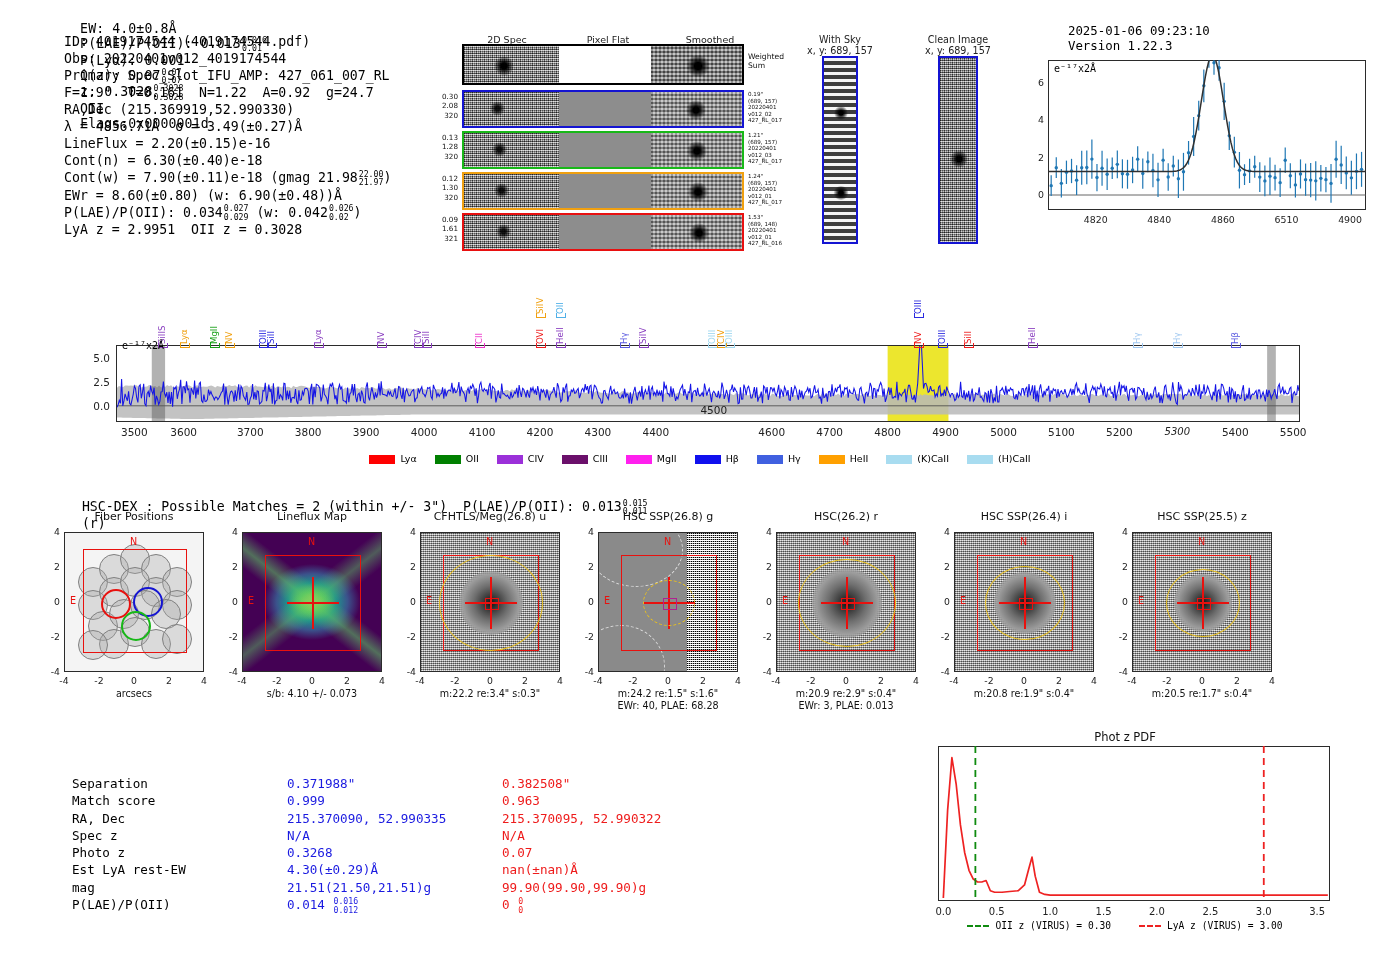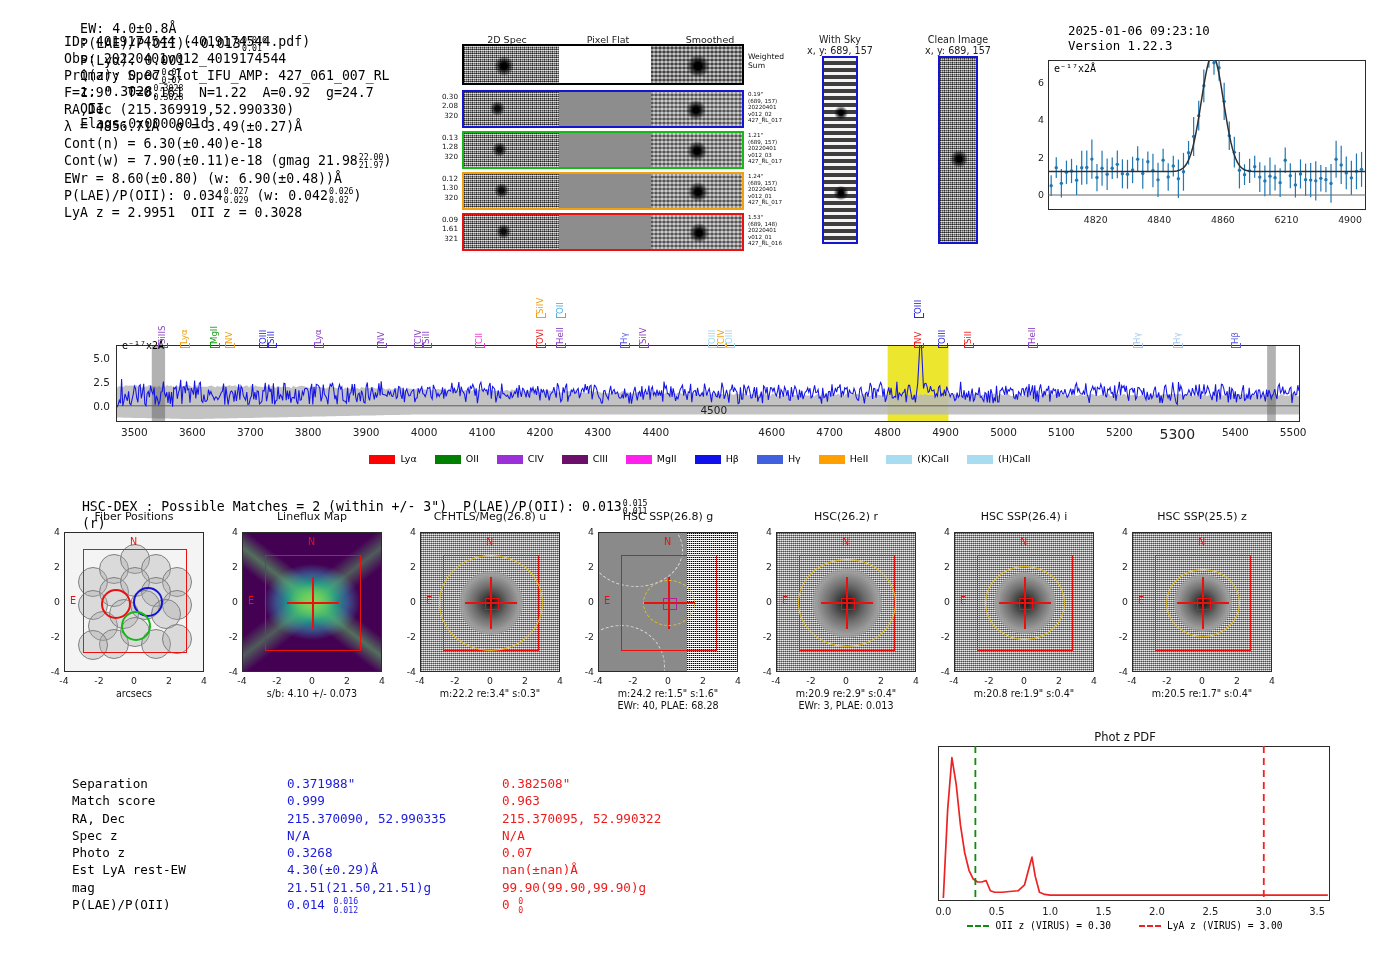--- a/index.html
+++ b/index.html
@@ -95,20 +95,21 @@
   <span>Version 1.22.3</span>
 </div>
 
 <div class="abs mono" id="info">
   <div>ID: 4019174544 (4019174544.pdf)</div>
   <div>Obs: 20220401v012_4019174544</div>
   <div>Primary Spec_Slot_IFU_AMP: 427_061_007_RL</div>
   <div>F=1.9"  T=0.161  N=1.22  A=0.92  g=24.7</div>
   <div>RA,Dec (215.369919,52.990330)</div>
   <div>λ = 4856.71Å  σ = 3.49(±0.27)Å</div>
+  <div>LineFlux = 2.20(±0.15)e-16</div>
   <div>Cont(n) = 6.30(±0.40)e-18</div>
   <div><span>Cont(w) = 7.90(±0.11)e-18 (gmag 21.98</span><span class="frac"><span>22.00</span><br><span>21.97</span></span><span>)</span></div>
   <div>EWr = 8.60(±0.80) (w: 6.90(±0.48))Å</div>
   <div><span>P(LAE)/P(OII): 0.034</span><span class="frac"><span>0.027</span><br><span>0.029</span></span> <span>(w: 0.042</span><span class="frac"><span>0.026</span><br><span>0.02</span></span><span>)</span></div>
   <div>LyA z = 2.9951  OII z = 0.3028</div>
 </div>
 
 <div class="abs" id="spec2d" style="left:0;top:0;">
   <div class="abs panel-title" style="left:462px;top:34px;width:90px;">2D Spec</div>
   <div class="abs panel-title" style="left:563px;top:34px;width:90px;">Pixel Flat</div>
@@ -324,21 +325,21 @@
       <circle cx="308.46" cy="111.32675165177147" r="1.7" fill="#1f77b4"></circle>
       <line x1="313.54800000000114" y1="126.83832099862116" x2="313.54800000000114" y2="91.88079553168336" stroke="#1f77b4" stroke-width="1.2"></line>
       <circle cx="313.54800000000114" cy="109.35955826515226" r="1.7" fill="#1f77b4"></circle>
       <path d="M0.00 111.56 L1.59 111.56 L3.18 111.56 L4.77 111.56 L6.36 111.56 L7.95 111.56 L9.54 111.56 L11.13 111.56 L12.72 111.56 L14.31 111.56 L15.90 111.56 L17.49 111.56 L19.08 111.56 L20.67 111.56 L22.26 111.56 L23.85 111.56 L25.44 111.56 L27.03 111.56 L28.62 111.56 L30.21 111.56 L31.80 111.56 L33.39 111.56 L34.98 111.56 L36.57 111.56 L38.16 111.56 L39.75 111.56 L41.34 111.56 L42.93 111.56 L44.52 111.56 L46.11 111.56 L47.70 111.56 L49.29 111.56 L50.88 111.56 L52.47 111.56 L54.06 111.56 L55.65 111.56 L57.24 111.56 L58.83 111.56 L60.42 111.56 L62.01 111.56 L63.60 111.56 L65.19 111.56 L66.78 111.56 L68.37 111.56 L69.96 111.56 L71.55 111.56 L73.14 111.56 L74.73 111.56 L76.32 111.56 L77.91 111.56 L79.50 111.56 L81.09 111.56 L82.68 111.56 L84.27 111.56 L85.86 111.56 L87.45 111.56 L89.04 111.56 L90.63 111.56 L92.22 111.56 L93.81 111.56 L95.40 111.56 L96.99 111.56 L98.58 111.56 L100.17 111.56 L101.76 111.56 L103.35 111.56 L104.94 111.56 L106.53 111.56 L108.12 111.56 L109.71 111.56 L111.30 111.56 L112.89 111.56 L114.48 111.56 L116.07 111.55 L117.66 111.55 L119.25 111.53 L120.84 111.51 L122.43 111.47 L124.02 111.41 L125.61 111.31 L127.20 111.14 L128.79 110.89 L130.38 110.51 L131.97 109.95 L133.56 109.14 L135.15 107.99 L136.74 106.40 L138.33 104.26 L139.92 101.43 L141.51 97.80 L143.10 93.25 L144.69 87.69 L146.28 81.07 L147.87 73.41 L149.46 64.80 L151.05 55.41 L152.64 45.49 L154.23 35.41 L155.82 25.57 L157.41 16.43 L159.00 8.46 L160.59 2.09 L162.18 -2.31 L163.77 -4.48 L165.36 -4.29 L166.95 -1.75 L168.54 2.99 L170.13 9.64 L171.72 17.83 L173.31 27.11 L174.90 37.02 L176.49 47.10 L178.08 56.95 L179.67 66.24 L181.26 74.71 L182.85 82.20 L184.44 88.65 L186.03 94.05 L187.62 98.44 L189.21 101.93 L190.80 104.64 L192.39 106.69 L193.98 108.20 L195.57 109.29 L197.16 110.06 L198.75 110.59 L200.34 110.94 L201.93 111.18 L203.52 111.33 L205.11 111.42 L206.70 111.48 L208.29 111.52 L209.88 111.54 L211.47 111.55 L213.06 111.55 L214.65 111.56 L216.24 111.56 L217.83 111.56 L219.42 111.56 L221.01 111.56 L222.60 111.56 L224.19 111.56 L225.78 111.56 L227.37 111.56 L228.96 111.56 L230.55 111.56 L232.14 111.56 L233.73 111.56 L235.32 111.56 L236.91 111.56 L238.50 111.56 L240.09 111.56 L241.68 111.56 L243.27 111.56 L244.86 111.56 L246.45 111.56 L248.04 111.56 L249.63 111.56 L251.22 111.56 L252.81 111.56 L254.40 111.56 L255.99 111.56 L257.58 111.56 L259.17 111.56 L260.76 111.56 L262.35 111.56 L263.94 111.56 L265.53 111.56 L267.12 111.56 L268.71 111.56 L270.30 111.56 L271.89 111.56 L273.48 111.56 L275.07 111.56 L276.66 111.56 L278.25 111.56 L279.84 111.56 L281.43 111.56 L283.02 111.56 L284.61 111.56 L286.20 111.56 L287.79 111.56 L289.38 111.56 L290.97 111.56 L292.56 111.56 L294.15 111.56 L295.74 111.56 L297.33 111.56 L298.92 111.56 L300.51 111.56 L302.10 111.56 L303.69 111.56 L305.28 111.56 L306.87 111.56 L308.46 111.56 L310.05 111.56 L311.64 111.56 L313.23 111.56 L314.82 111.56 L316.41 111.56 L318.00 111.56 " fill="none" stroke="#303030" stroke-width="1.5"></path>
     </svg>
   <div class="abs mono" style="left:34px;top:33px;font-size:10px;">e⁻¹⁷x2Å</div>
   <div id="fit-xticks">
       <div class="tickl sans" style="left: 61.7px; top: 184px; width: 28px; text-align: center;">4820</div>
       <div class="tickl sans" style="left: 125.3px; top: 184px; width: 28px; text-align: center;">4840</div>
       <div class="tickl sans" style="left: 188.9px; top: 184px; width: 28px; text-align: center;">4860</div>
-      <div class="tickl sans" style="left: 252.5px; top: 184px; width: 28px; text-align: center;">6210</div>
+      <div class="tickl sans" style="left: 252.5px; top: 184px; width: 28px; text-align: center;">6510</div>
       <div class="tickl sans" style="left: 316.1px; top: 184px; width: 28px; text-align: center;">4900</div>
     </div>
   <div id="fit-yticks">
       <div class="tickl sans" style="left: 4px; top: 159px; width: 20px; text-align: right;">0</div>
       <div class="tickl sans" style="left: 4px; top: 121.5px; width: 20px; text-align: right;">2</div>
       <div class="tickl sans" style="left: 4px; top: 84px; width: 20px; text-align: right;">4</div>
       <div class="tickl sans" style="left: 4px; top: 46.5px; width: 20px; text-align: right;">6</div>
     </div>
 </div>
 
@@ -406,38 +407,38 @@
       <div class="abs" style="left: 1028.47px; top: 343px; width: 8px; height: 4px; border-right: 1px solid rgb(138, 63, 192); border-bottom: 1px solid rgb(138, 63, 192); border-left: 1px solid rgb(138, 63, 192); border-image: initial; border-top: none;"></div>
       <div class="linelabel" style="left: 1131.76px; top: 306px; height: 38px; color: rgb(160, 200, 240);">Hγ</div>
       <div class="abs" style="left: 1132.76px; top: 343px; width: 8px; height: 4px; border-right: 1px solid rgb(160, 200, 240); border-bottom: 1px solid rgb(160, 200, 240); border-left: 1px solid rgb(160, 200, 240); border-image: initial; border-top: none;"></div>
       <div class="linelabel" style="left: 1172.32px; top: 306px; height: 38px; color: rgb(160, 200, 240);">Hγ</div>
       <div class="abs" style="left: 1173.32px; top: 343px; width: 8px; height: 4px; border-right: 1px solid rgb(160, 200, 240); border-bottom: 1px solid rgb(160, 200, 240); border-left: 1px solid rgb(160, 200, 240); border-image: initial; border-top: none;"></div>
       <div class="linelabel" style="left: 1230.26px; top: 306px; height: 38px; color: rgb(90, 90, 224);">Hβ</div>
       <div class="abs" style="left: 1231.26px; top: 343px; width: 8px; height: 4px; border-right: 1px solid rgb(90, 90, 224); border-bottom: 1px solid rgb(90, 90, 224); border-left: 1px solid rgb(90, 90, 224); border-image: initial; border-top: none;"></div>
     </div>
   <div id="spec-xticks">
       <div class="tickl sans" style="left: 112.382px; top: 426px; width: 44px; text-align: center; font-size: 10.5px;">3500</div>
-      <div class="tickl sans" style="left: 170.324px; top: 426px; width: 44px; text-align: center; font-size: 10.5px;">3600</div>
+      <div class="tickl sans" style="left: 170.324px; top: 426px; width: 44px; font-size: 10.5px;">3600</div>
       <div class="tickl sans" style="left: 228.265px; top: 426px; width: 44px; text-align: center; font-size: 10.5px;">3700</div>
       <div class="tickl sans" style="left: 286.206px; top: 426px; width: 44px; text-align: center; font-size: 10.5px;">3800</div>
       <div class="tickl sans" style="left: 344.147px; top: 426px; width: 44px; text-align: center; font-size: 10.5px;">3900</div>
       <div class="tickl sans" style="left: 402.088px; top: 426px; width: 44px; text-align: center; font-size: 10.5px;">4000</div>
       <div class="tickl sans" style="left: 460.029px; top: 426px; width: 44px; text-align: center; font-size: 10.5px;">4100</div>
       <div class="tickl sans" style="left: 517.971px; top: 426px; width: 44px; text-align: center; font-size: 10.5px;">4200</div>
       <div class="tickl sans" style="left: 575.912px; top: 426px; width: 44px; text-align: center; font-size: 10.5px;">4300</div>
       <div class="tickl sans" style="left: 633.853px; top: 426px; width: 44px; text-align: center; font-size: 10.5px;">4400</div>
       <div class="tickl sans" style="left: 691.794px; top: 404px; width: 44px; text-align: center; font-size: 10.5px;">4500</div>
       <div class="tickl sans" style="left: 749.735px; top: 426px; width: 44px; text-align: center; font-size: 10.5px;">4600</div>
       <div class="tickl sans" style="left: 807.676px; top: 426px; width: 44px; text-align: center; font-size: 10.5px;">4700</div>
       <div class="tickl sans" style="left: 865.618px; top: 426px; width: 44px; text-align: center; font-size: 10.5px;">4800</div>
       <div class="tickl sans" style="left: 923.559px; top: 426px; width: 44px; text-align: center; font-size: 10.5px;">4900</div>
       <div class="tickl sans" style="left: 981.5px; top: 426px; width: 44px; text-align: center; font-size: 10.5px;">5000</div>
       <div class="tickl sans" style="left: 1039.44px; top: 426px; width: 44px; text-align: center; font-size: 10.5px;">5100</div>
       <div class="tickl sans" style="left: 1097.38px; top: 426px; width: 44px; text-align: center; font-size: 10.5px;">5200</div>
-      <div class="tickl sans" style="left: 1155.32px; top: 426px; width: 44px; text-align: center; font-size: 14px;">5300</div>
+      <div class="tickl sans" style="left: 1155.32px; top: 426px; width: 44px; text-align: center; font-size: 10px; font-style: italic;">5300</div>
       <div class="tickl sans" style="left: 1213.26px; top: 426px; width: 44px; text-align: center; font-size: 10.5px;">5400</div>
       <div class="tickl sans" style="left: 1271.21px; top: 426px; width: 44px; text-align: center; font-size: 10.5px;">5500</div>
     </div>
   <div id="spec-yticks">
       <div class="tickl sans" style="left: 62px; top: 399.81px; width: 48px; text-align: right; font-size: 10.5px;">0.0</div>
       <div class="tickl sans" style="left: 62px; top: 376.076px; width: 48px; text-align: right; font-size: 10.5px;">2.5</div>
       <div class="tickl sans" style="left: 62px; top: 352.342px; width: 48px; text-align: right; font-size: 10.5px;">5.0</div>
     </div>
 </div>
 <div class="abs" id="spec-legend"><span class="item"><span class="legend-sw" style="background:#ff0000;"></span><span>Lyα</span></span><span class="item"><span class="legend-sw" style="background:#008000;"></span><span>OII</span></span><span class="item"><span class="legend-sw" style="background:#9b30d9;"></span><span>CIV</span></span><span class="item"><span class="legend-sw" style="background:#6b0f6b;"></span><span>CIII</span></span><span class="item"><span class="legend-sw" style="background:#ff20ee;"></span><span>MgII</span></span><span class="item"><span class="legend-sw" style="background:#1010ee;"></span><span>Hβ</span></span><span class="item"><span class="legend-sw" style="background:#4060e0;"></span><span>Hγ</span></span><span class="item"><span class="legend-sw" style="background:#ffa000;"></span><span>HeII</span></span><span class="item"><span class="legend-sw" style="background:#a8dcf0;"></span><span>(K)CaII</span></span><span class="item"><span class="legend-sw" style="background:#a8dcf0;"></span><span>(H)CaII</span></span></div>

